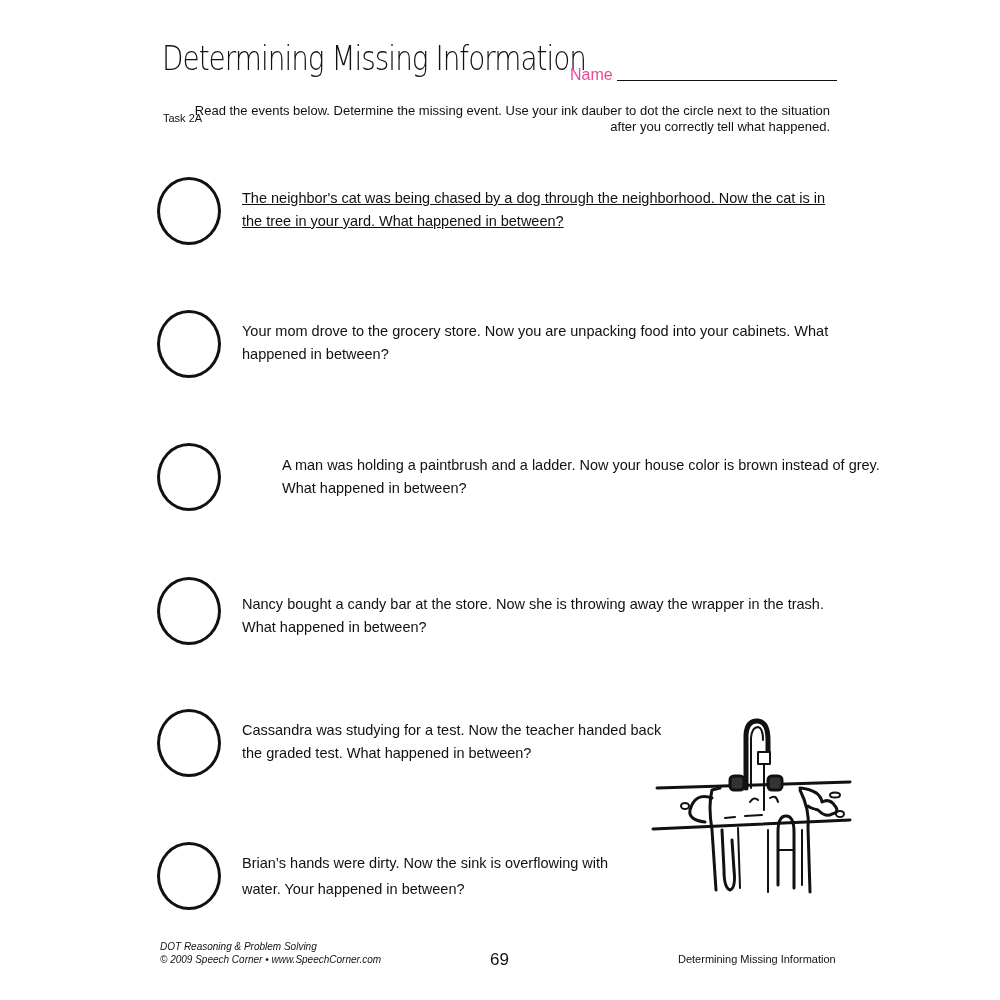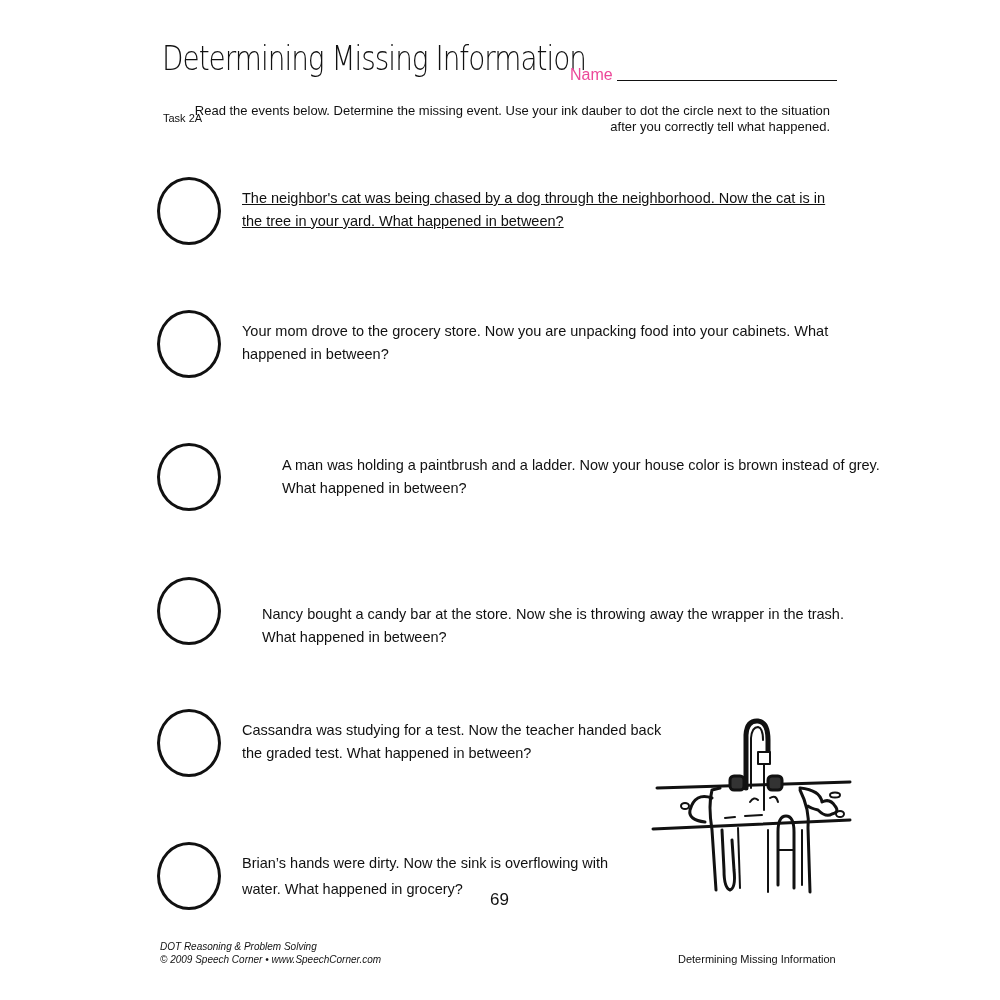--- a/index.html
+++ b/index.html
@@ -23,21 +23,21 @@
     .circle {
       position: absolute; left: 0; top: 0; width: 64px; height: 68px;
       border: 3.5px solid #111; border-radius: 50%; box-sizing: border-box;
       cursor: pointer; background: #fff;
     }
     .item-text { position: absolute; left: 85px; font-size: 14.5px; line-height: 23px; }
 
     .sink { position: absolute; left: 650px; top: 710px; width: 210px; height: 190px; }
 
     .footer-left { position: absolute; left: 160px; top: 940px; font-size: 10px; font-style: italic; line-height: 13px; }
-    .page-num { position: absolute; left: 490px; top: 890px; font-size: 17px; }
+    .page-num { position: absolute; left: 490px; top: 950px; font-size: 17px; }
     .footer-right { position: absolute; left: 678px; top: 953px; font-size: 11px; }
   </style>
 </head>
 <body>
 
 <div class="page">
 
   <div class="title">Determining Missing Information</div>
 
   <div class="name-wrap">
@@ -58,31 +58,31 @@
     <div class="item-text" style="top:10px;width:590px;">Your mom drove to the grocery store.  Now you are unpacking food into your cabinets.  What happened in between?</div>
   </div>
 
   <div class="item" style="top:443px;">
     <div class="circle"></div>
     <div class="item-text" style="top:11px;width:605px;margin-left:40px;">A man was holding a paintbrush and a ladder.  Now your house color is brown instead of grey.  What happened in between?</div>
   </div>
 
   <div class="item" style="top:577px;">
     <div class="circle"></div>
-    <div class="item-text" style="top:26px;width:590px;margin-left:20px;">Nancy bought a candy bar at the store.  Now she is throwing away the wrapper in the trash.  What happened in between?</div>
+    <div class="item-text" style="top:16px;width:590px;">Nancy bought a candy bar at the store.  Now she is throwing away the wrapper in the trash.  What happened in between?</div>
   </div>
 
   <div class="item" style="top:709px;">
     <div class="circle"></div>
     <div class="item-text" style="top:10px;width:420px;">Cassandra was studying for a test.  Now the teacher handed back the graded test.  What happened in between?</div>
   </div>
 
   <div class="item" style="top:842px;">
     <div class="circle"></div>
-    <div class="item-text" style="top:8px;width:405px;line-height:26px;">Brian’s hands were dirty.  Now the sink is overflowing with water.  What happened in grocery?</div>
+    <div class="item-text" style="top:8px;width:405px;line-height:26px;">Brian’s hands were dirty.  Now the sink is overflowing with water.  Your happened in between?</div>
   </div>
 
   <svg class="sink" viewBox="0 0 210 190" fill="none" stroke="#111" stroke-linecap="round" stroke-linejoin="round">
 
     <line x1="7" y1="78" x2="200" y2="72" stroke-width="3"></line>
     <line x1="3" y1="119" x2="200" y2="110" stroke-width="3"></line>
 
     <path d="M96 78 L96 25 Q97 10 108 11 Q118 12 118 30 L118 44" stroke-width="5"></path>
     <path d="M101 78 L101 28 Q102 17 108 17 Q113 18 113 30" stroke-width="2"></path>
     <rect x="108" y="42" width="12" height="12" stroke-width="2" fill="#fff"></rect>

